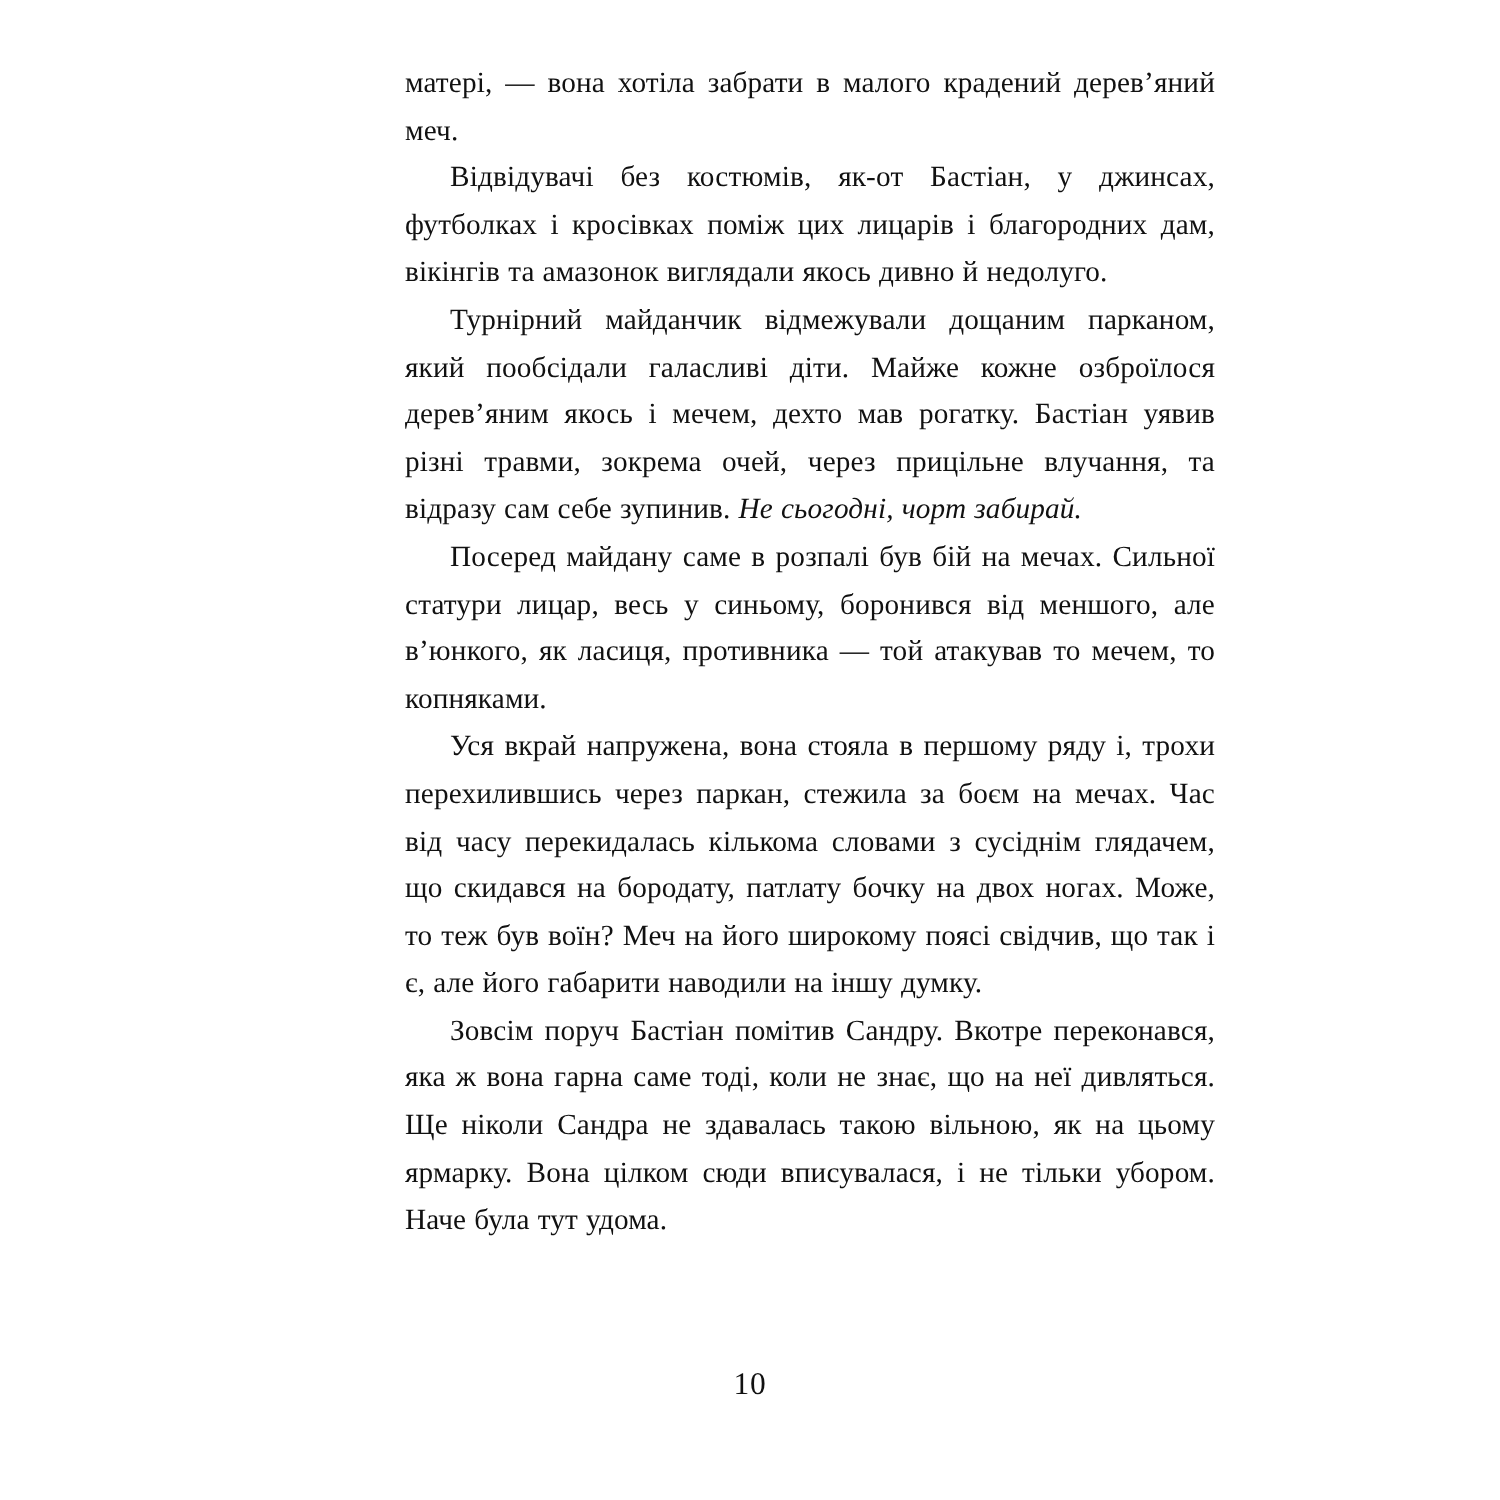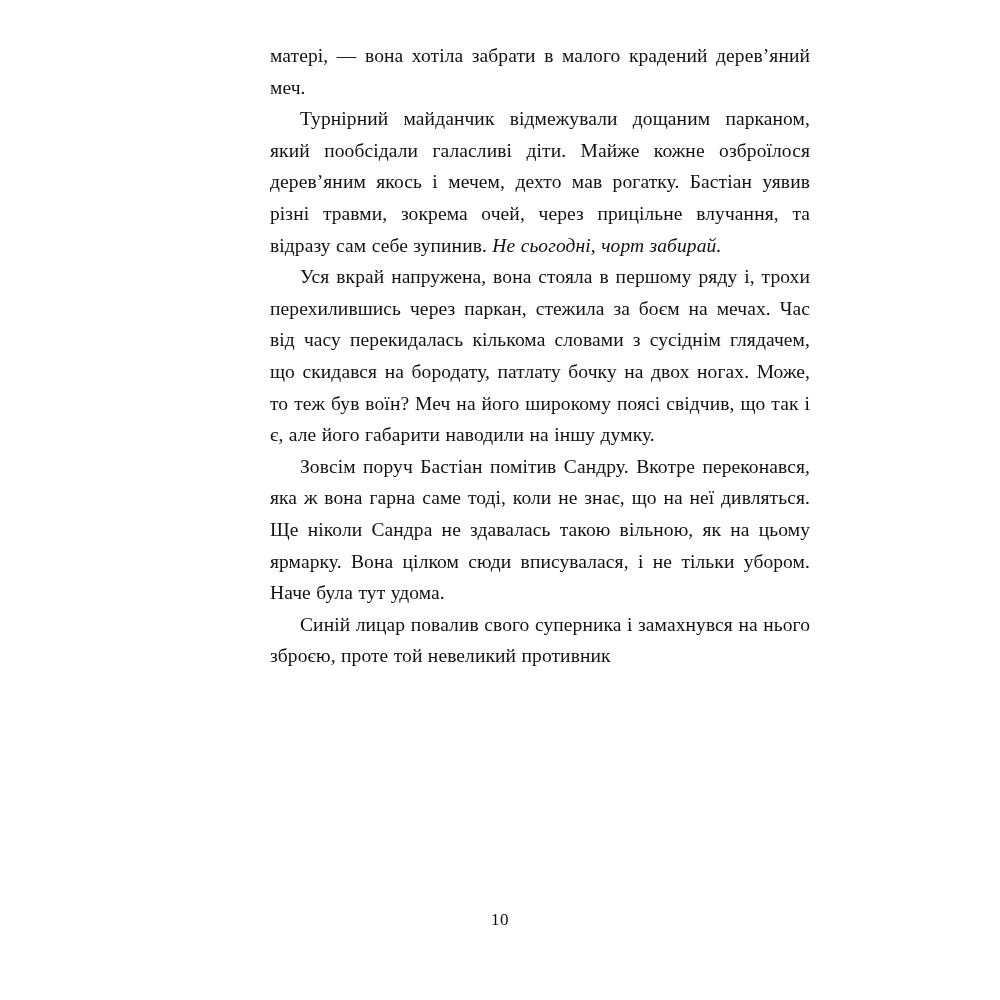--- a/index.html
+++ b/index.html
@@ -45,41 +45,42 @@
     text-indent: 30px;
   }
   .para em {
   }
   .page-number {
     position: absolute;
     left: 0;
     right: 0;
     top: 910px;
     text-align: center;
-    font-size: 17px;
+    font-size: 21px;
     font-family: "Liberation Serif", serif;
     color: #111111;
     letter-spacing: 0.5px;
   }
 </style>
 </head>
 <body>
 
 <div class="page">
   <div class="text-column">
 
     <p class="para first">матері, — вона хотіла забрати в малого крадений дерев’яний меч.</p>
 
 
+    <p class="para indent">Відвідувачі без костюмів, як-от Бастіан, у джинсах, футболках і кросівках поміж цих лицарів і благородних дам, вікінгів та амазонок виглядали якось дивно й недолуго.</p>
 
     <p class="para indent"><span>Турнірний майданчик відмежували дощаним парканом, який пообсідали галасливі діти. Майже кожне озброїлося дерев’яним якось і мечем, дехто мав рогатку. Бастіан уявив різні травми, зокрема очей, через прицільне влучання, та відразу сам себе зупинив. </span><em>Не сьогодні, чорт забирай.</em></p>
 
+    <p class="para indent">Посеред майдану саме в розпалі був бій на мечах. Сильної статури лицар, весь у синьому, боронився від меншого, але в’юнкого, як ласиця, противника — той атакував то мечем, то копняками.</p>
 
     <p class="para indent">Уся вкрай напружена, вона стояла в першому ряду і, трохи перехилившись через паркан, стежила за боєм на мечах. Час від часу перекидалась кількома словами з сусіднім глядачем, що скидався на бородату, патлату бочку на двох ногах. Може, то теж був воїн? Меч на його широкому поясі свідчив, що так і є, але його габарити наводили на іншу думку.</p>
 
     <p class="para indent">Зовсім поруч Бастіан помітив Сандру. Вкотре переконався, яка ж вона гарна саме тоді, коли не знає, що на неї дивляться. Ще ніколи Сандра не здавалась такою вільною, як на цьому ярмарку. Вона цілком сюди вписувалася, і не тільки убором. Наче була тут удома.</p>
 
-    <p class="para indent">Синій лицар повалив свого суперника і замахнувся на нього зброєю, проте той невеликий противник</p>
 
   </div>
 
   <div class="page-number">10</div>
 </div>
 
 </body></html>

